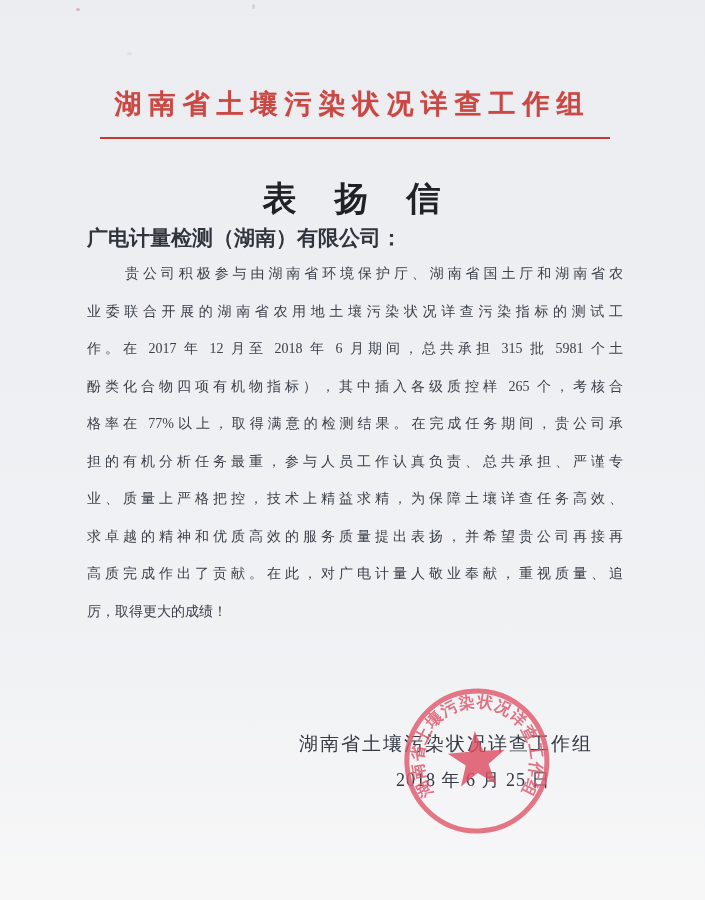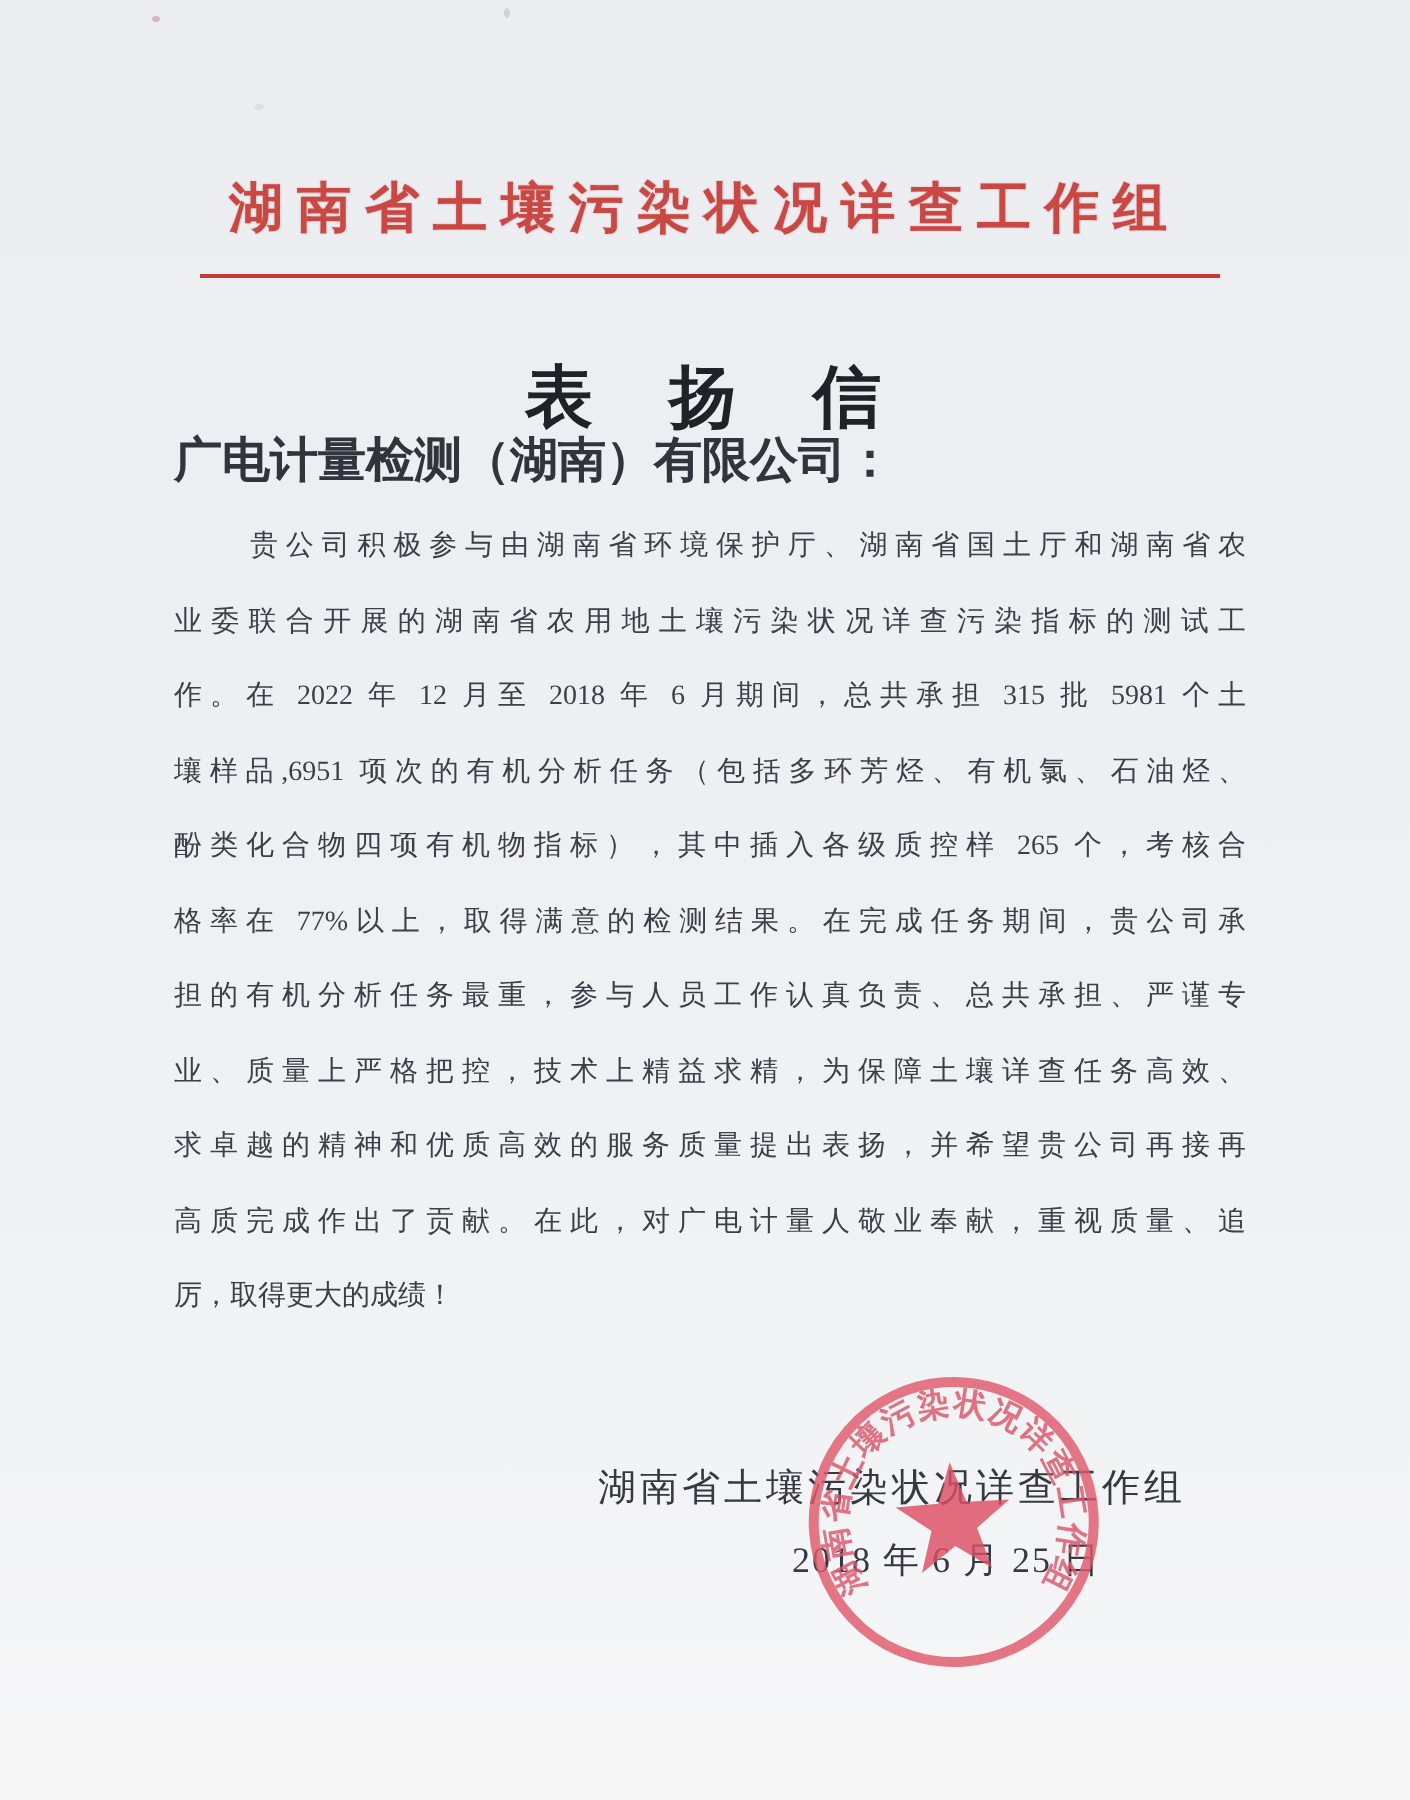--- a/index.html
+++ b/index.html
@@ -34,22 +34,22 @@
   }
   .title{
     position:absolute;left:0;top:176px;width:705px;margin:0;
     text-align:center;
     font-family:"Liberation Sans","DejaVu Sans",sans-serif;
     font-size:34px;font-weight:700;color:#202228;
     letter-spacing:2px;
     white-space:nowrap;
   }
   .salutation{
-    position:absolute;left:87px;top:214px;width:540px;
-    font-size:24px;font-weight:600;color:#30353d;
+    position:absolute;left:87px;top:224px;width:540px;
+    font-size:21px;font-weight:600;color:#30353d;
     white-space:nowrap;
   }
   .body-block{
     position:absolute;left:87px;top:255px;width:536px;
   }
   .bline{
     height:37.5px;line-height:37.5px;
     font-size:14px;color:#3a3f48;
     text-align:justify;
     text-align-last:justify;
@@ -91,22 +91,21 @@
 
   <div class="letterhead-rule"></div>
 
   <h1 class="title">表　扬　信</h1>
 
   <div class="salutation">广电计量检测（湖南）有限公司：</div>
 
   <div class="body-block">
     <div class="bline indent">贵公司积极参与由湖南省环境保护厅、湖南省国土厅和湖南省农</div>
     <div class="bline">业委联合开展的湖南省农用地土壤污染状况详查污染指标的测试工</div>
-    <div class="bline">作。在 2022 年 12 月至 2018 年 6 月期间，总共承担 315 批 5981 个土</div>
-    <div class="bline">壤样品,6951 项次的有机分析任务（包括多环芳烃、有机氯、石油烃、</div>
+    <div class="bline">作。在 2017 年 12 月至 2018 年 6 月期间，总共承担 315 批 5981 个土</div>
     <div class="bline">酚类化合物四项有机物指标），其中插入各级质控样 265 个，考核合</div>
     <div class="bline">格率在 77%以上，取得满意的检测结果。在完成任务期间，贵公司承</div>
     <div class="bline">担的有机分析任务最重，参与人员工作认真负责、总共承担、严谨专</div>
     <div class="bline">业、质量上严格把控，技术上精益求精，为保障土壤详查任务高效、</div>
     <div class="bline">求卓越的精神和优质高效的服务质量提出表扬，并希望贵公司再接再</div>
     <div class="bline">高质完成作出了贡献。在此，对广电计量人敬业奉献，重视质量、追</div>
     <div class="bline last">厉，取得更大的成绩！</div>
   </div>
 
   <div class="signature">湖南省土壤污染状况详查工作组</div>

